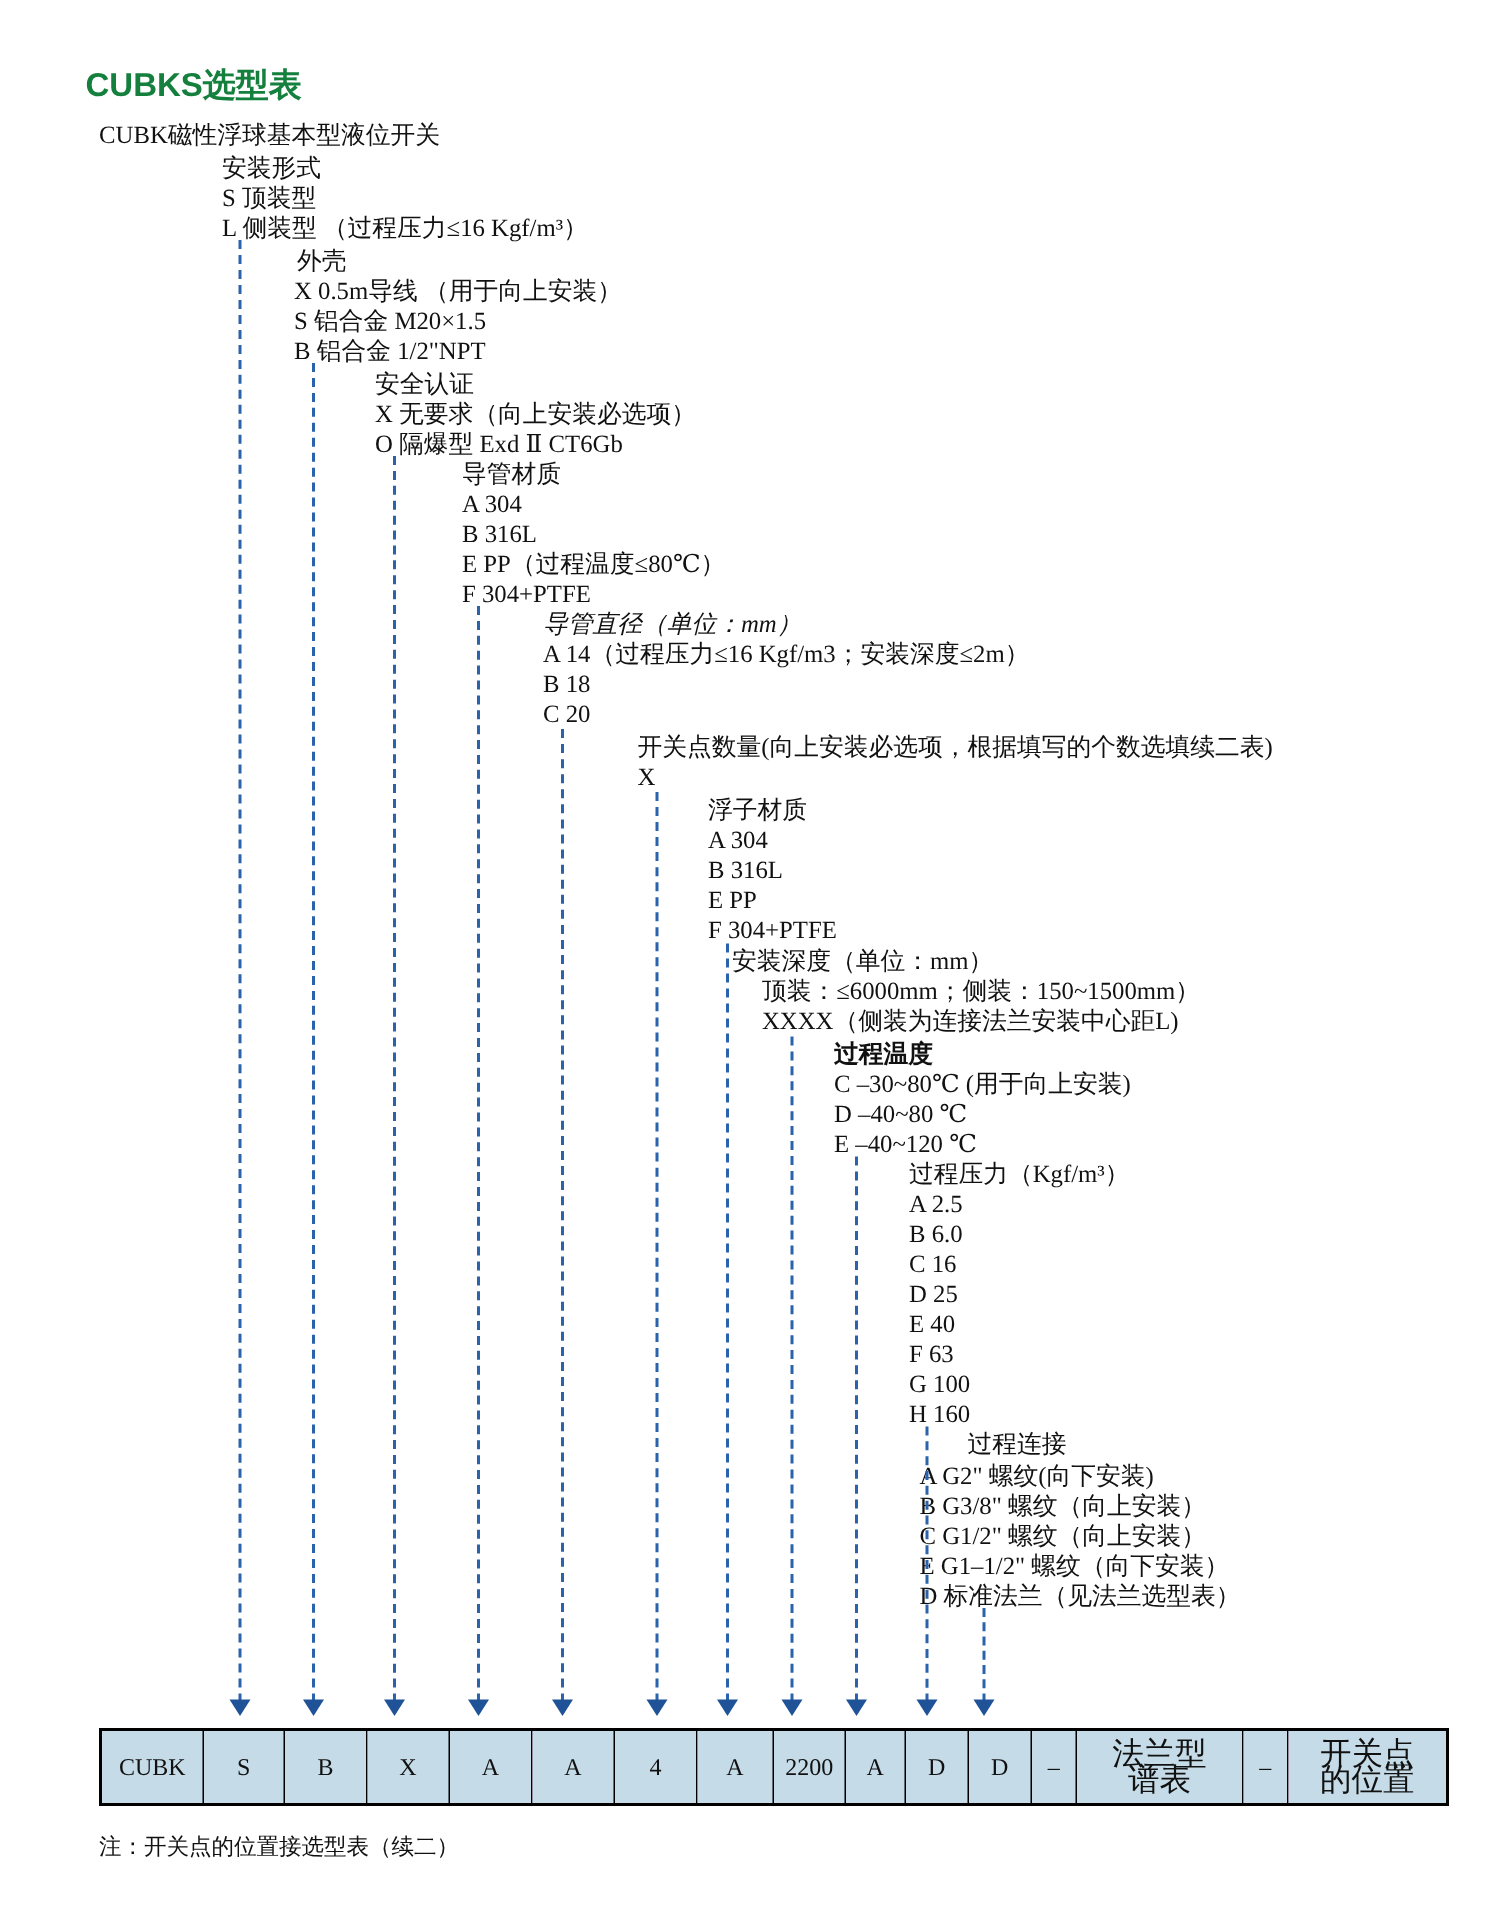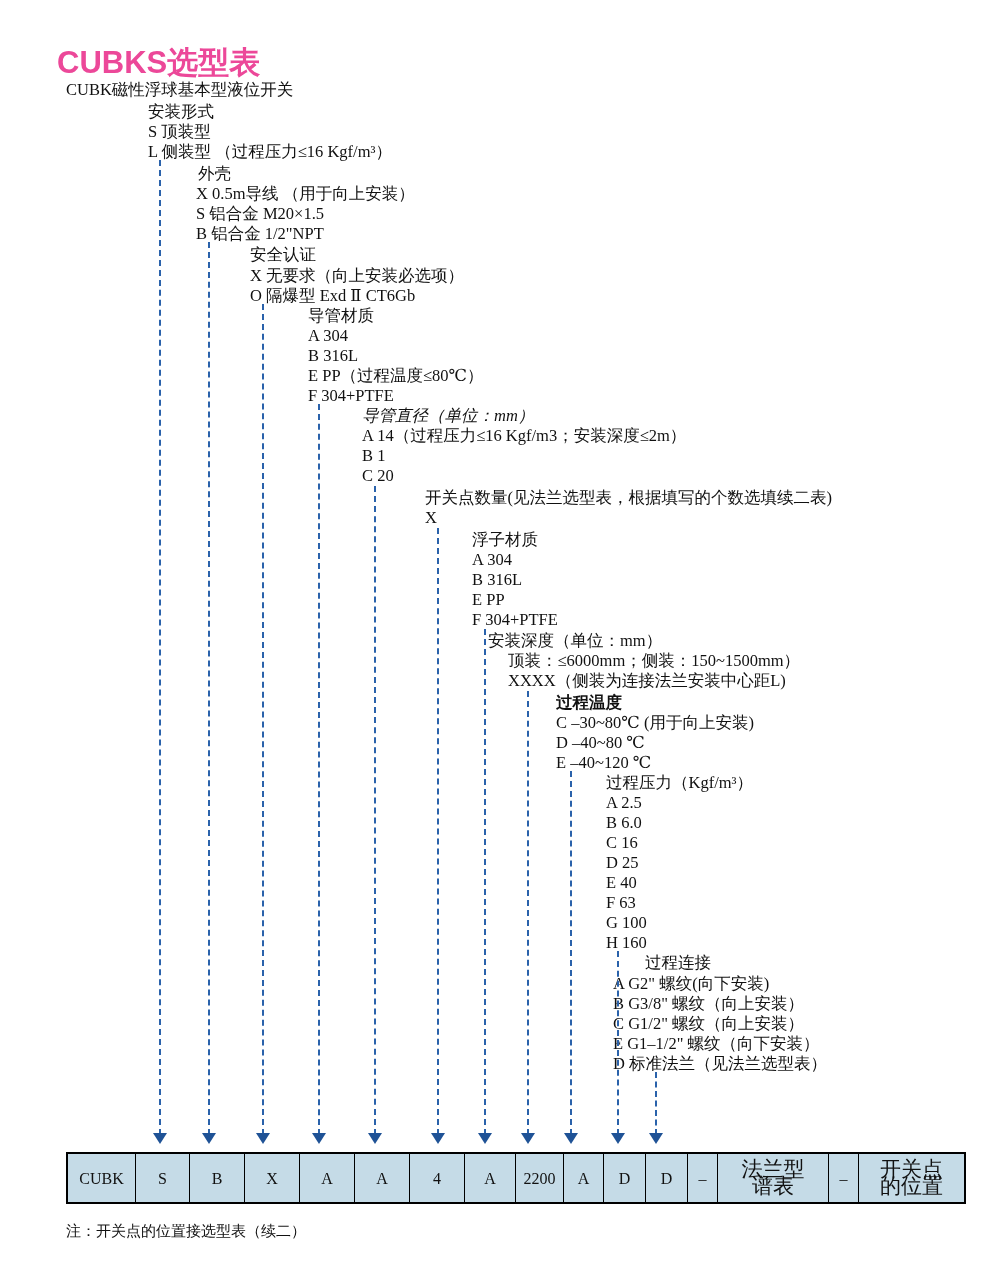--- a/index.html
+++ b/index.html
@@ -23,23 +23,23 @@
     width: 1000px;
     height: 1271px;
   }
 
   
   .title {
     position: absolute;
     left: 57px;
     top: 42px;
     font-family: "Liberation Sans", "DejaVu Sans", sans-serif;
-    font-size: 31px;
+    font-size: 22px;
     font-weight: bold;
-    color: #ec4899;
+    color: #15803d;
     letter-spacing: 0px;
     white-space: nowrap;
   }
 
   
   .line {
     position: absolute;
     white-space: nowrap;
     font-family: "Liberation Serif", "DejaVu Serif", serif;
     font-size: 16.5px;
@@ -112,36 +112,36 @@
 
   <div class="line" style="left:148px; top:102px;">安装形式</div>
   <div class="line" style="left:148px; top:122px;">S  顶装型</div>
   <div class="line" style="left:148px; top:142px;">L  侧装型    （过程压力≤16 Kgf/m³）</div>
 
   <div class="line" style="left:198px; top:164px;">外壳</div>
   <div class="line" style="left:196px; top:184px;">X  0.5m导线 （用于向上安装）</div>
   <div class="line" style="left:196px; top:204px;">S  铝合金 M20×1.5</div>
   <div class="line" style="left:196px; top:224px;">B  铝合金 1/2"NPT</div>
 
-  <div class="line" style="left:250px; top:246px;font-family:Liberation Mono, monospace;">安全认证</div>
+  <div class="line" style="left:250px; top:246px;">安全认证</div>
   <div class="line" style="left:250px; top:266px;">X  无要求（向上安装必选项）</div>
   <div class="line" style="left:250px; top:286px;">O  隔爆型 Exd Ⅱ CT6Gb</div>
 
   <div class="line" style="left:308px; top:306px;">导管材质</div>
   <div class="line" style="left:308px; top:326px;">A  304</div>
   <div class="line" style="left:308px; top:346px;">B  316L</div>
   <div class="line" style="left:308px; top:366px;">E  PP（过程温度≤80℃）</div>
   <div class="line" style="left:308px; top:386px;">F  304+PTFE</div>
 
   <div class="line" style="left:362px; top:406px;font-style:italic;">导管直径（单位：mm）</div>
   <div class="line" style="left:362px; top:426px;">A  14（过程压力≤16 Kgf/m3；安装深度≤2m）</div>
-  <div class="line" style="left:362px; top:446px;">B  1</div>
+  <div class="line" style="left:362px; top:446px;">B  18</div>
   <div class="line" style="left:362px; top:466px;">C  20</div>
 
-  <div class="line" style="left:425px; top:488px;">开关点数量(见法兰选型表，根据填写的个数选填续二表)</div>
+  <div class="line" style="left:425px; top:488px;">开关点数量(向上安装必选项，根据填写的个数选填续二表)</div>
   <div class="line" style="left:425px; top:508px;">X</div>
 
   <div class="line" style="left:472px; top:530px;">浮子材质</div>
   <div class="line" style="left:472px; top:550px;">A  304</div>
   <div class="line" style="left:472px; top:570px;">B  316L</div>
   <div class="line" style="left:472px; top:590px;">E  PP</div>
   <div class="line" style="left:472px; top:610px;">F  304+PTFE</div>
 
   <div class="line" style="left:488px; top:631px;">安装深度（单位：mm）</div>
   <div class="line" style="left:508px; top:651px;">顶装：≤6000mm；侧装：150~1500mm）</div>

